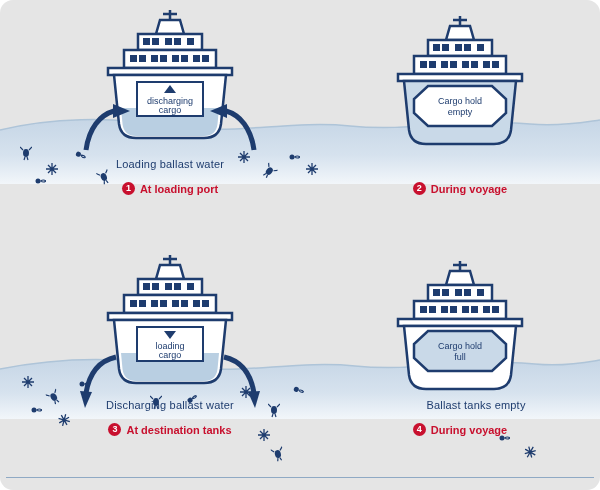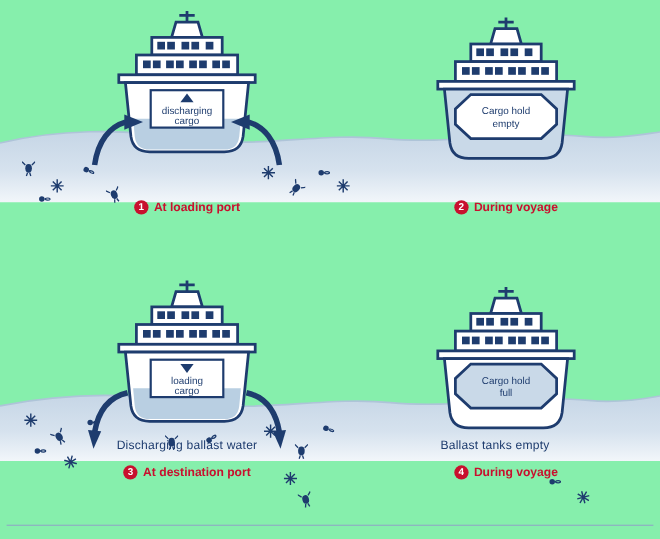--- a/index.html
+++ b/index.html
@@ -1,18 +1,18 @@
 <!DOCTYPE html>
 <html><head>
 <meta charset="utf-8">
 <style>
   * { margin:0; padding:0; box-sizing:border-box; }
   html,body { background:#ffffff; }
   body { font-family:"Liberation Sans", sans-serif; }
-  .canvas { position:relative; width:600px; height:490px; background:#86efac; overflow:hidden; }
+  .canvas { position:relative; width:600px; height:490px; background:#e5e5e5; overflow:hidden;border-radius:13px; }
   .water, .ship, .critter, .caption, .badge-row, .bottom-rule { position:absolute; }
   .caption { color:#1e3c6e; font-size:11px; text-align:center; letter-spacing:.2px; }
   .badge-row { display:flex; justify-content:center; align-items:center; gap:5px; }
   .badge-circle { width:13px; height:13px; border-radius:50%; background:#c8102e; color:#fff;
                   font-size:9px; font-weight:700; display:flex; align-items:center; justify-content:center; line-height:1; }
   .badge-label { color:#c8102e; font-size:11px; font-weight:700; }
   .bottom-rule { left:6px; right:6px; top:477px; height:1px; background:#8fa9c4; }
   svg text { font-family:"Liberation Sans", sans-serif; }
 </style>
 </head>
@@ -197,37 +197,38 @@
       <rect x="113" y="47" width="7" height="7"></rect>
         <rect x="122" y="47" width="7" height="7"></rect>
     </g>
     <g>
       <polygon points="58,72 122,72 136,85 136,99 122,112 58,112 44,99 44,85" fill="#c9d9e8" stroke="#1e3c6e" stroke-width="2.5"></polygon>
       <text x="90" y="90" text-anchor="middle" font-size="9" fill="#1e3c6e">Cargo hold</text>
       <text x="90" y="101" text-anchor="middle" font-size="9" fill="#1e3c6e">full</text>
     </g>
   </svg>
 
+  <div class="caption" style="left:60px;top:158px;width:220px">Loading ballast water</div>
   <div class="badge-row" style="left:60px;top:182px;width:220px">
     <span class="badge-circle">1</span>
     <span class="badge-label">At loading port</span>
   </div>
 
   <div class="badge-row" style="left:350px;top:182px;width:220px">
     <span class="badge-circle">2</span>
     <span class="badge-label">During voyage</span>
   </div>
 
   <div class="caption" style="left:60px;top:399px;width:220px">Discharging ballast water</div>
   <div class="badge-row" style="left:60px;top:423px;width:220px">
     <span class="badge-circle">3</span>
-    <span class="badge-label">At destination port</span>
+    <span class="badge-label">At destination tanks</span>
   </div>
 
-  <div class="caption" style="left:340px;top:399px;width:220px">Ballast tanks empty</div>
+  <div class="caption" style="left:366px;top:399px;width:220px">Ballast tanks empty</div>
   <div class="badge-row" style="left:350px;top:423px;width:220px">
     <span class="badge-circle">4</span>
     <span class="badge-label">During voyage</span>
   </div>
 
   <svg class="critter" style="left:20px;top:146px" width="12" height="15" viewBox="0 0 12 15">
       <use href="#cr-copepod"></use>
     </svg>
   <svg class="critter" style="left:46px;top:162px" width="12" height="15" viewBox="0 0 12 15">
       <use href="#cr-star"></use>

